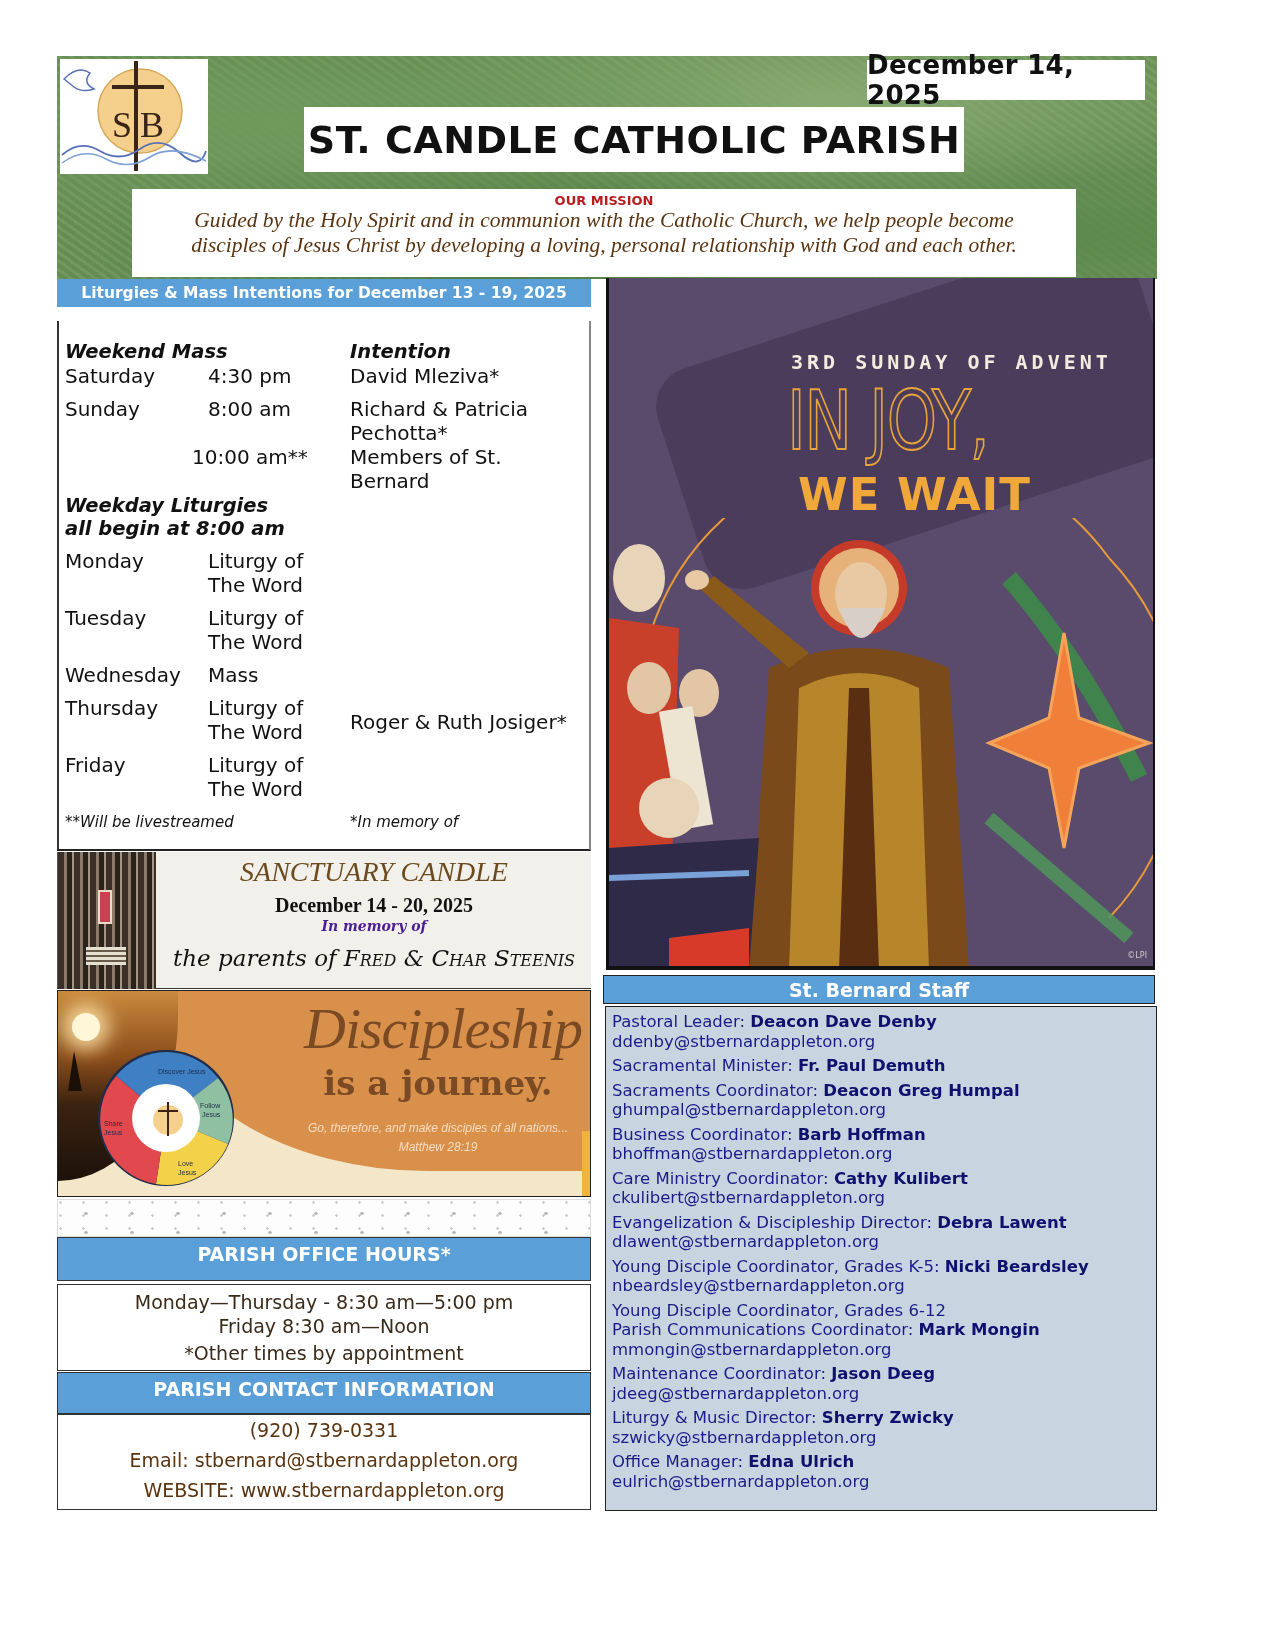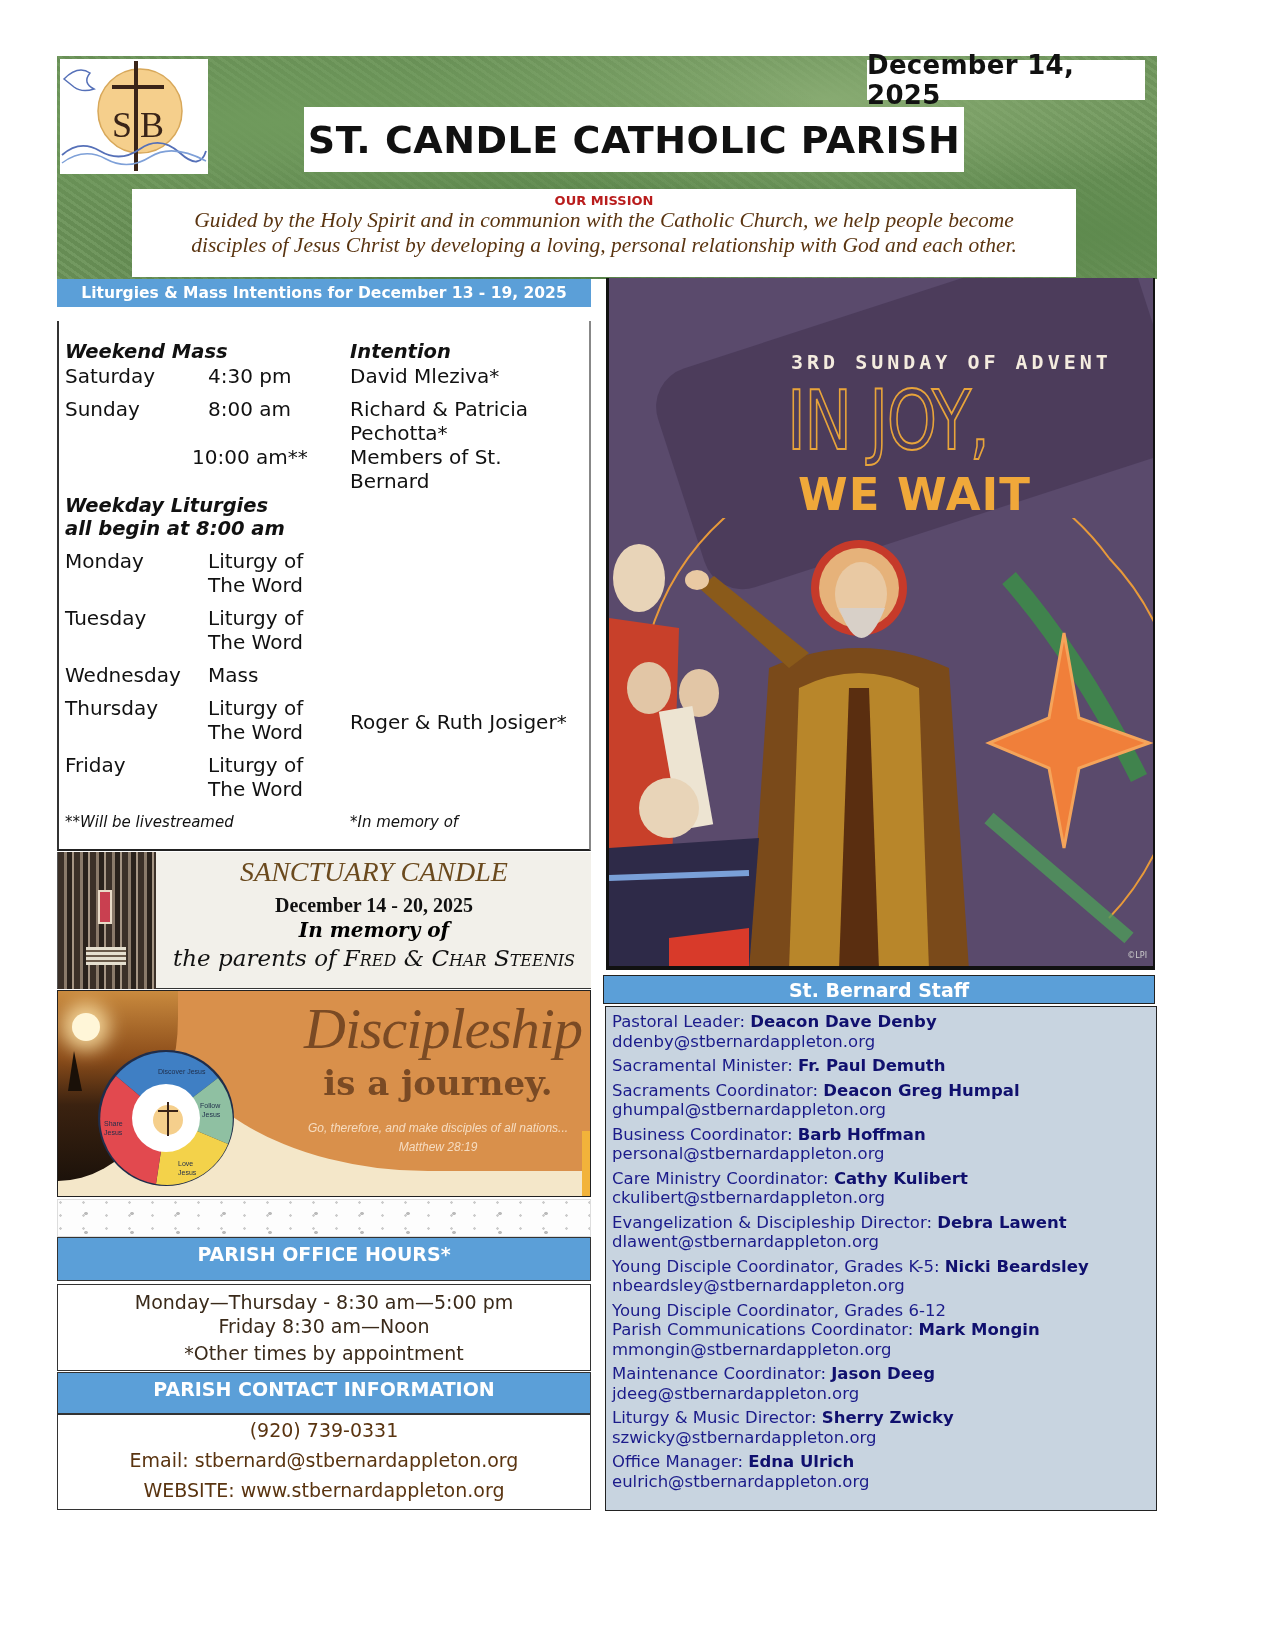--- a/index.html
+++ b/index.html
@@ -72,21 +72,21 @@
   .candle-photo .flame {
     position: absolute; left: 40px; top: 38px; width: 14px; height: 34px; background: #c94050;
     border: 2px solid #e8dcc8;
   }
   .candle-photo .base {
     position: absolute; left: 28px; top: 95px; width: 40px; height: 18px;
     background: repeating-linear-gradient(0deg, #e6e0d0 0 3px, #6b5b4b 3px 5px);
   }
   .candle-title { position: absolute; left: 98px; width: 436px; top: 4px; text-align: center; font-family: "Liberation Serif", serif; font-style: italic; font-size: 28px; color: #6b4a1e; }
   .candle-dates { position: absolute; left: 98px; width: 436px; top: 42px; text-align: center; font-family: "Liberation Serif", serif; font-weight: bold; font-size: 20px; color: #111; }
-  .candle-mem { position: absolute; left: 98px; width: 436px; top: 66px; text-align: center; font-family: "DejaVu Serif", serif; font-style: italic; font-weight: bold; font-size: 20px; color: #000000; }
+  .candle-mem { position: absolute; left: 98px; width: 436px; top: 66px; text-align: center; font-family: "DejaVu Serif", serif; font-style: italic; font-weight: bold; font-size: 14px; color: #4c1d95; }
   .candle-names { position: absolute; left: 98px; width: 436px; top: 93px; text-align: center; font-family: "DejaVu Serif", serif; font-style: italic; font-size: 23px; color: #111; }
   .smallcaps { font-variant: small-caps; }
 
   
   .disc {
     position: absolute; left: 57px; top: 990px; width: 534px; height: 207px; overflow: hidden;
     background: #f4e7c9; border: 1px solid #222;
   }
   .disc-orange {
     position: absolute; left: 110px; top: -40px; width: 520px; height: 220px; background: #d9904b;
@@ -366,21 +366,21 @@
   </div>
   <div class="staff-entry">
     <span>Sacramental Minister: </span><b>Fr. Paul Demuth</b>
   </div>
   <div class="staff-entry">
     <span>Sacraments Coordinator: </span><b>Deacon Greg Humpal</b>
     <span class="staff-email">ghumpal@stbernardappleton.org</span>
   </div>
   <div class="staff-entry">
     <span>Business Coordinator: </span><b>Barb Hoffman</b>
-    <span class="staff-email">personal@stbernardappleton.org</span>
+    <span class="staff-email">bhoffman@stbernardappleton.org</span>
   </div>
   <div class="staff-entry">
     <span>Care Ministry Coordinator: </span><b>Cathy Kulibert</b>
     <span class="staff-email">ckulibert@stbernardappleton.org</span>
   </div>
   <div class="staff-entry">
     <span>Evangelization &amp; Discipleship Director: </span><b>Debra Lawent</b>
     <span class="staff-email">dlawent@stbernardappleton.org</span>
   </div>
   <div class="staff-entry">

